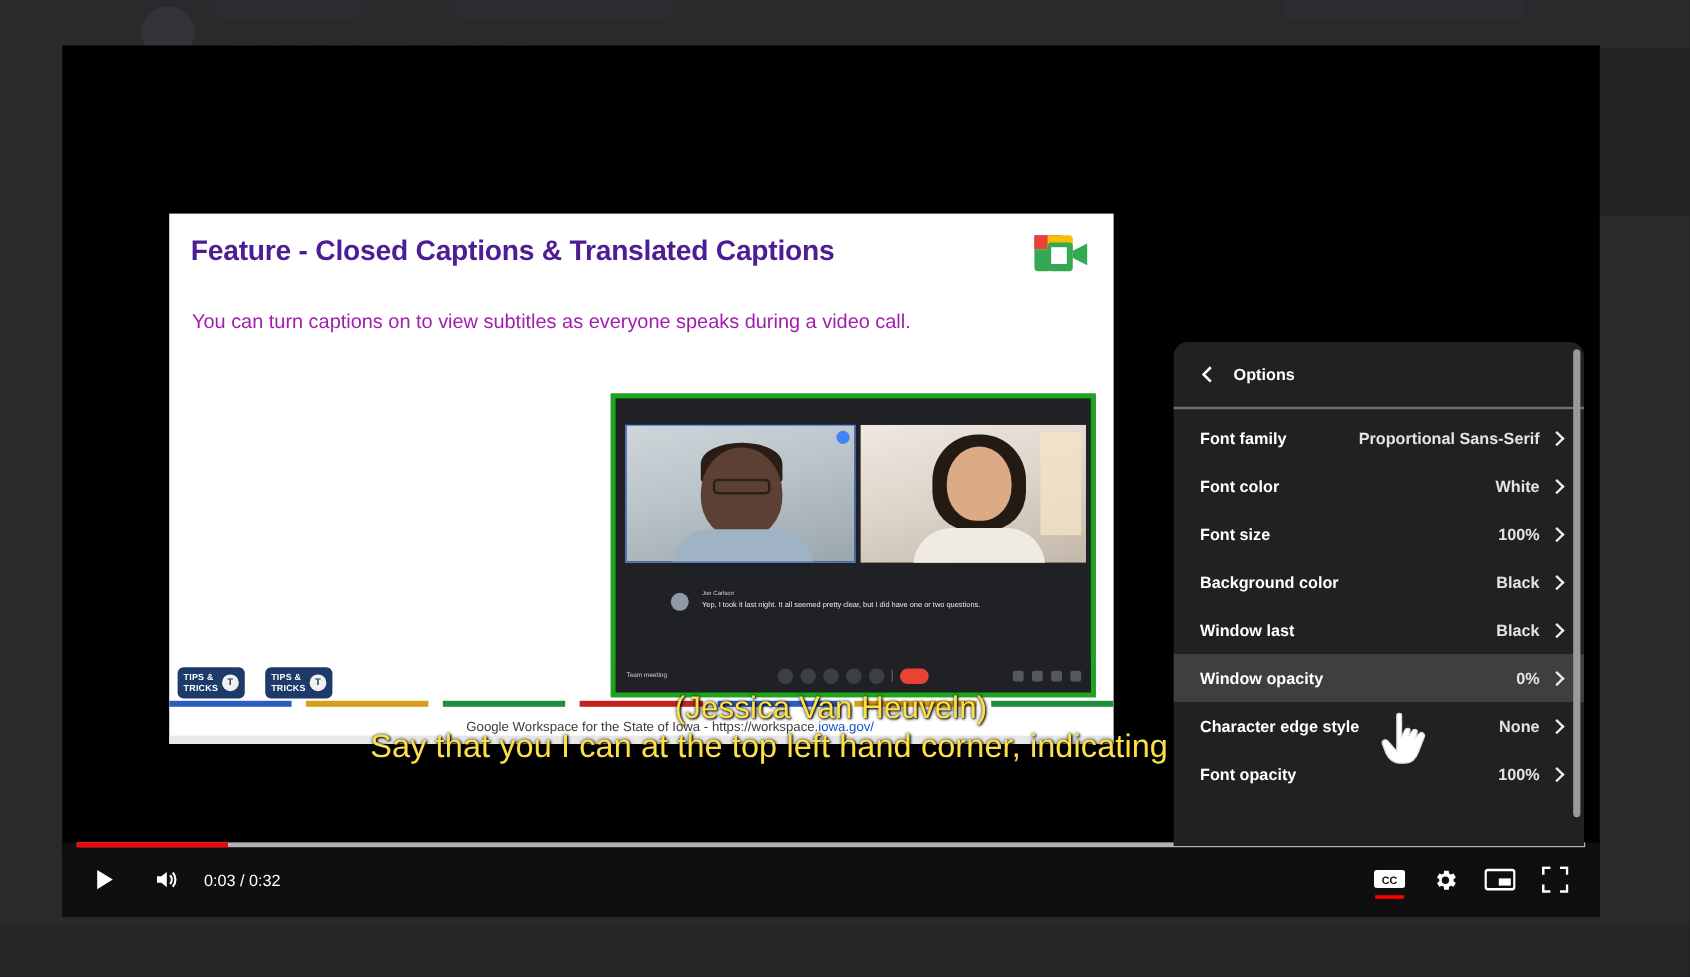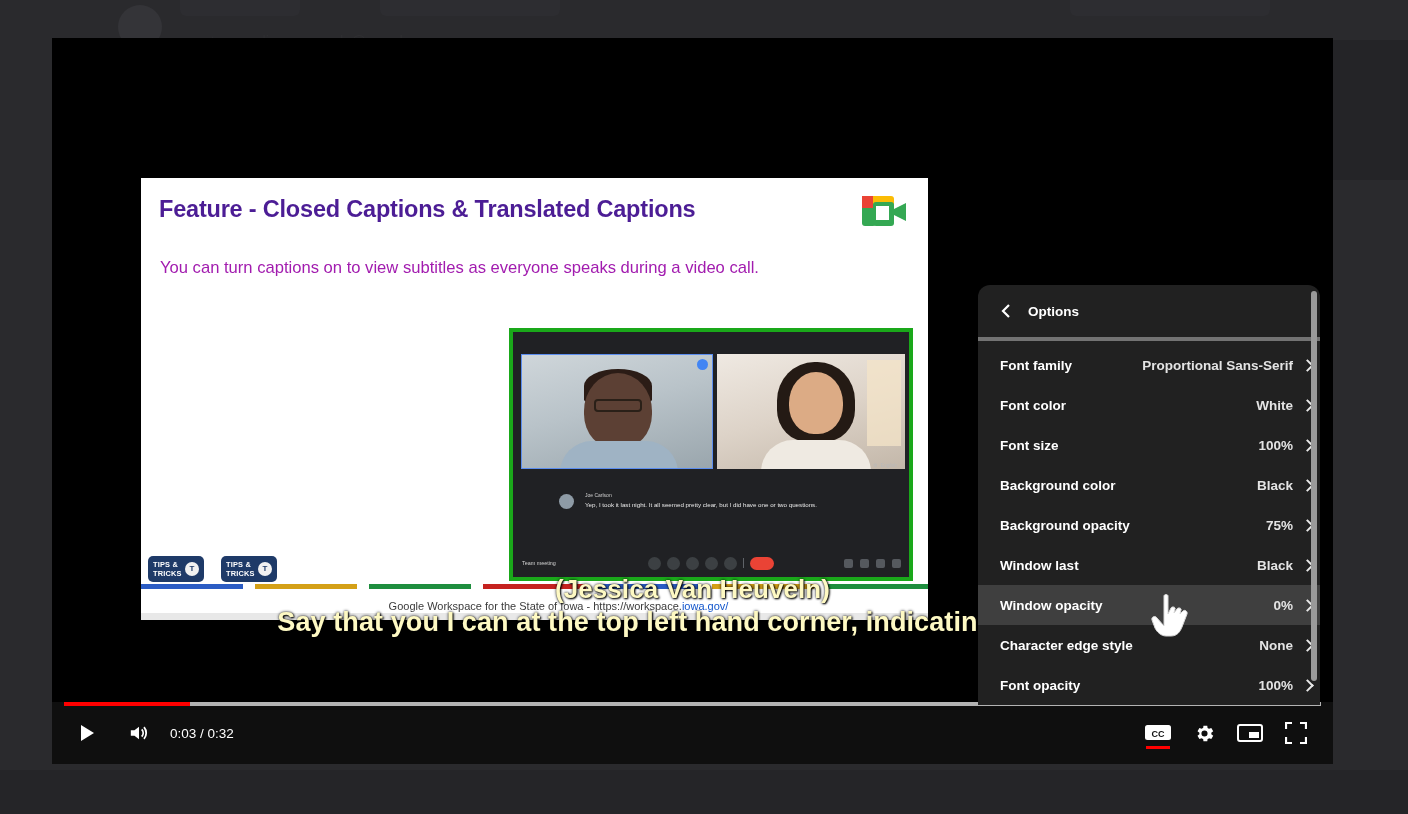--- a/index.html
+++ b/index.html
@@ -212,23 +212,23 @@
   
   .cap-wrap {
     position: absolute;
     left: 0; right: 0;
     bottom: 72px;
     text-align: center;
     pointer-events: none;
   }
   .cap-line {
     display: inline-block;
-    color: #fef9c3;
+    color: #fde047;
     text-shadow: 0 0 3px rgba(0,0,0,.9), 1px 1px 2px #000;
-    font-weight: 700;
+    font-weight: 400;
   }
   .cap-1 { font-size: 26px; letter-spacing: .1px; }
   .cap-2 { font-size: 27px; margin-top: 2px; letter-spacing: .1px; }
 
   
   .controls {
     position: absolute;
     left: 0; right: 0; bottom: 0;
     height: 62px;
     background: #0f0f0f;
@@ -279,30 +279,30 @@
     border-radius: 12px 12px 0 0;
     overflow: hidden;
     font-size: 13.5px;
     color: #fff;
   }
   .settings-head {
     height: 56px;
     display: flex; align-items: center;
     gap: 14px;
     padding: 0 22px;
-    border-bottom: 4px solid #737373;
+    border-bottom: 2px solid #737373;
     font-weight: bold;
   }
   .back-chev { width: 14px; height: 14px; position: relative; }
   .settings-list { padding-top: 4px; }
   .srow {
     display: flex; align-items: center;
     justify-content: space-between;
     height: 40px;
-    padding: 0 8px 0 22px;
+    padding: 0 18px 0 22px;
     font-weight: bold;
   }
   .srow.active { background: #3f3f3f; }
   .srow-val {
     display: flex; align-items: center; gap: 10px;
     color: #e4e4e4;
     font-weight: bold;
   }
   .chev-r { width: 9px; height: 9px; position: relative; }
   .chev-r::before {
@@ -527,27 +527,20 @@
         </span>
       </div>
       <div class="srow">
         <span>Background color</span>
         <span class="srow-val">
           <span>Black</span>
           <span class="chev-r"></span>
         </span>
       </div>
       <div class="srow">
-        <span>Background opacity</span>
-        <span class="srow-val">
-          <span>75%</span>
-          <span class="chev-r"></span>
-        </span>
-      </div>
-      <div class="srow">
         <span>Window last</span>
         <span class="srow-val">
           <span>Black</span>
           <span class="chev-r"></span>
         </span>
       </div>
       <div class="srow active">
         <span>Window opacity</span>
         <span class="srow-val">
           <span>0%</span>

